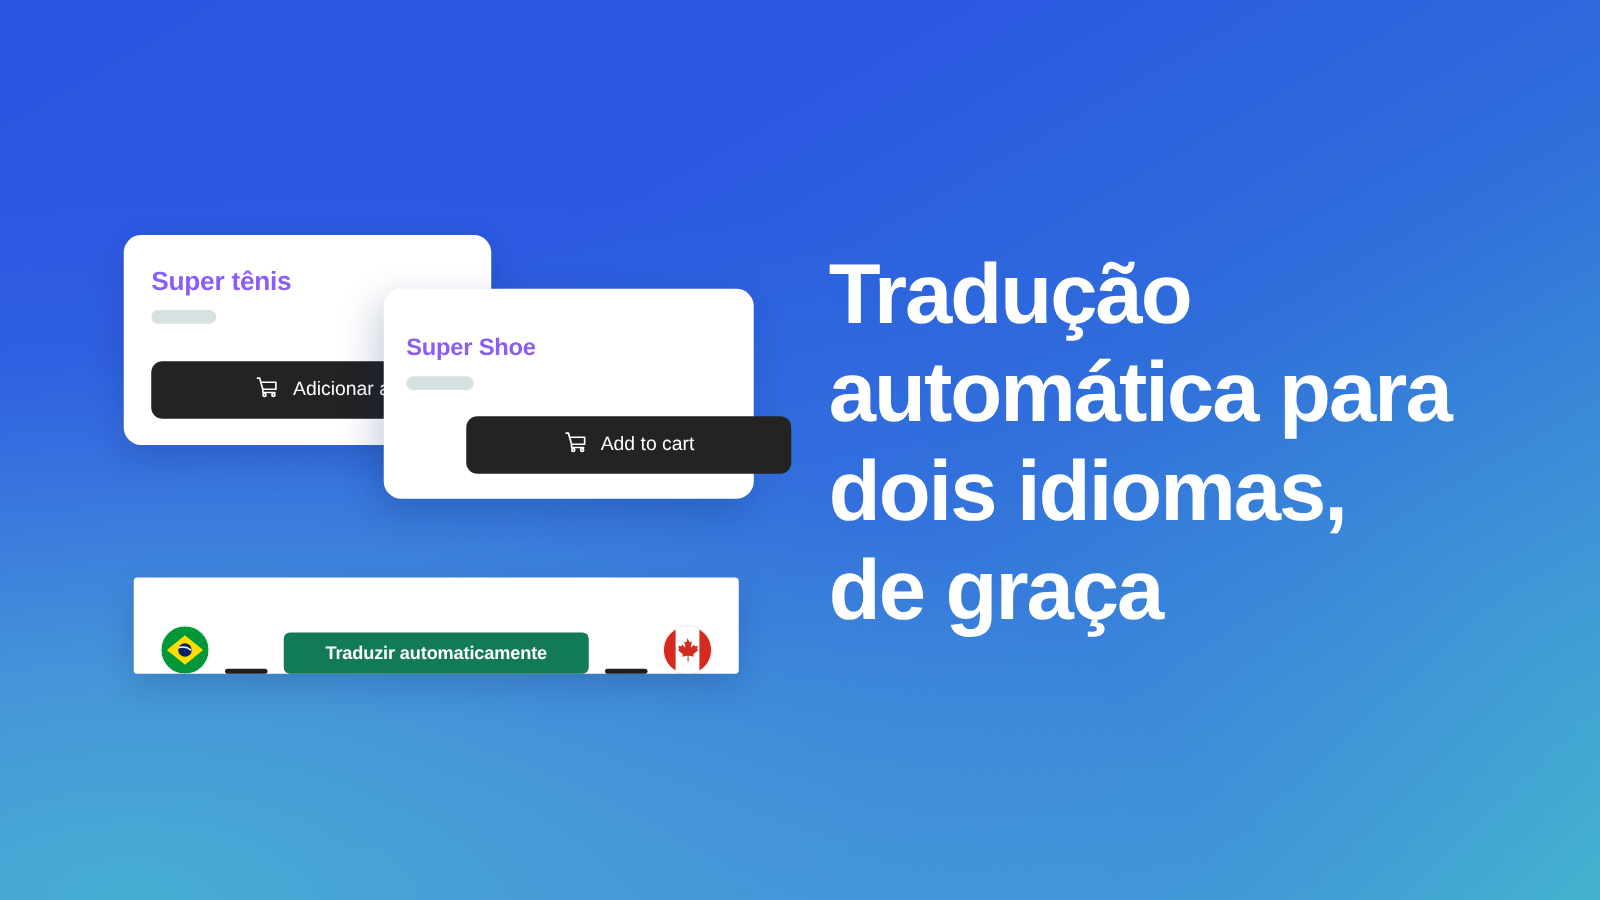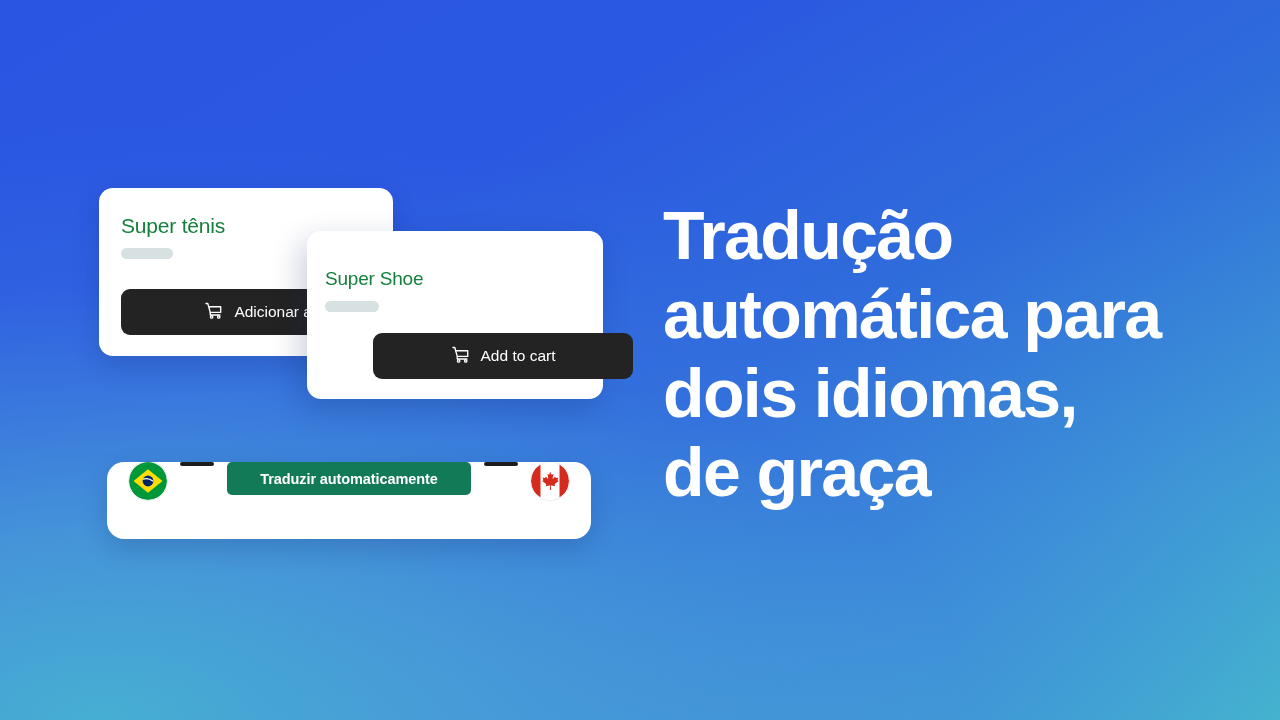--- a/index.html
+++ b/index.html
@@ -37,22 +37,22 @@
     left: 307px;
     top: 231px;
     width: 296px;
     height: 168px;
     padding: 38px 18px 0 18px;
     box-shadow: -6px 10px 30px rgba(10,30,90,0.22);
     z-index: 4;
   }
   .card-title {
     font-size: 21px;
-    font-weight: normal;
-    color: #15803d;
+    font-weight: bold;
+    color: #8b5cf6;
     letter-spacing: -0.2px;
     line-height: 1.1;
     margin: 0;
     white-space: nowrap;
   }
   .card-2 .card-title { font-size: 19px; }
   .placeholder-pill {
     margin-top: 11px;
     width: 52px;
     height: 11px;
@@ -93,24 +93,24 @@
   .cart-icon { display: block; flex: none; }
 
   
   .translate-bar {
     position: absolute;
     left: 107px;
     top: 462px;
     width: 484px;
     height: 77px;
     background: #ffffff;
-    border-radius: 17px;
+    border-radius: 3px;
     box-shadow: 0 10px 26px rgba(10,30,90,0.18);
     display: flex;
-    align-items: flex-start;
+    align-items: flex-end;
     box-sizing: border-box;
     padding: 0 22px;
   }
   .flag {
     width: 38px;
     height: 38px;
     border-radius: 50%;
     overflow: hidden;
     flex: none;
     box-shadow: 0 0 0 1px rgba(0,0,0,0.07);

